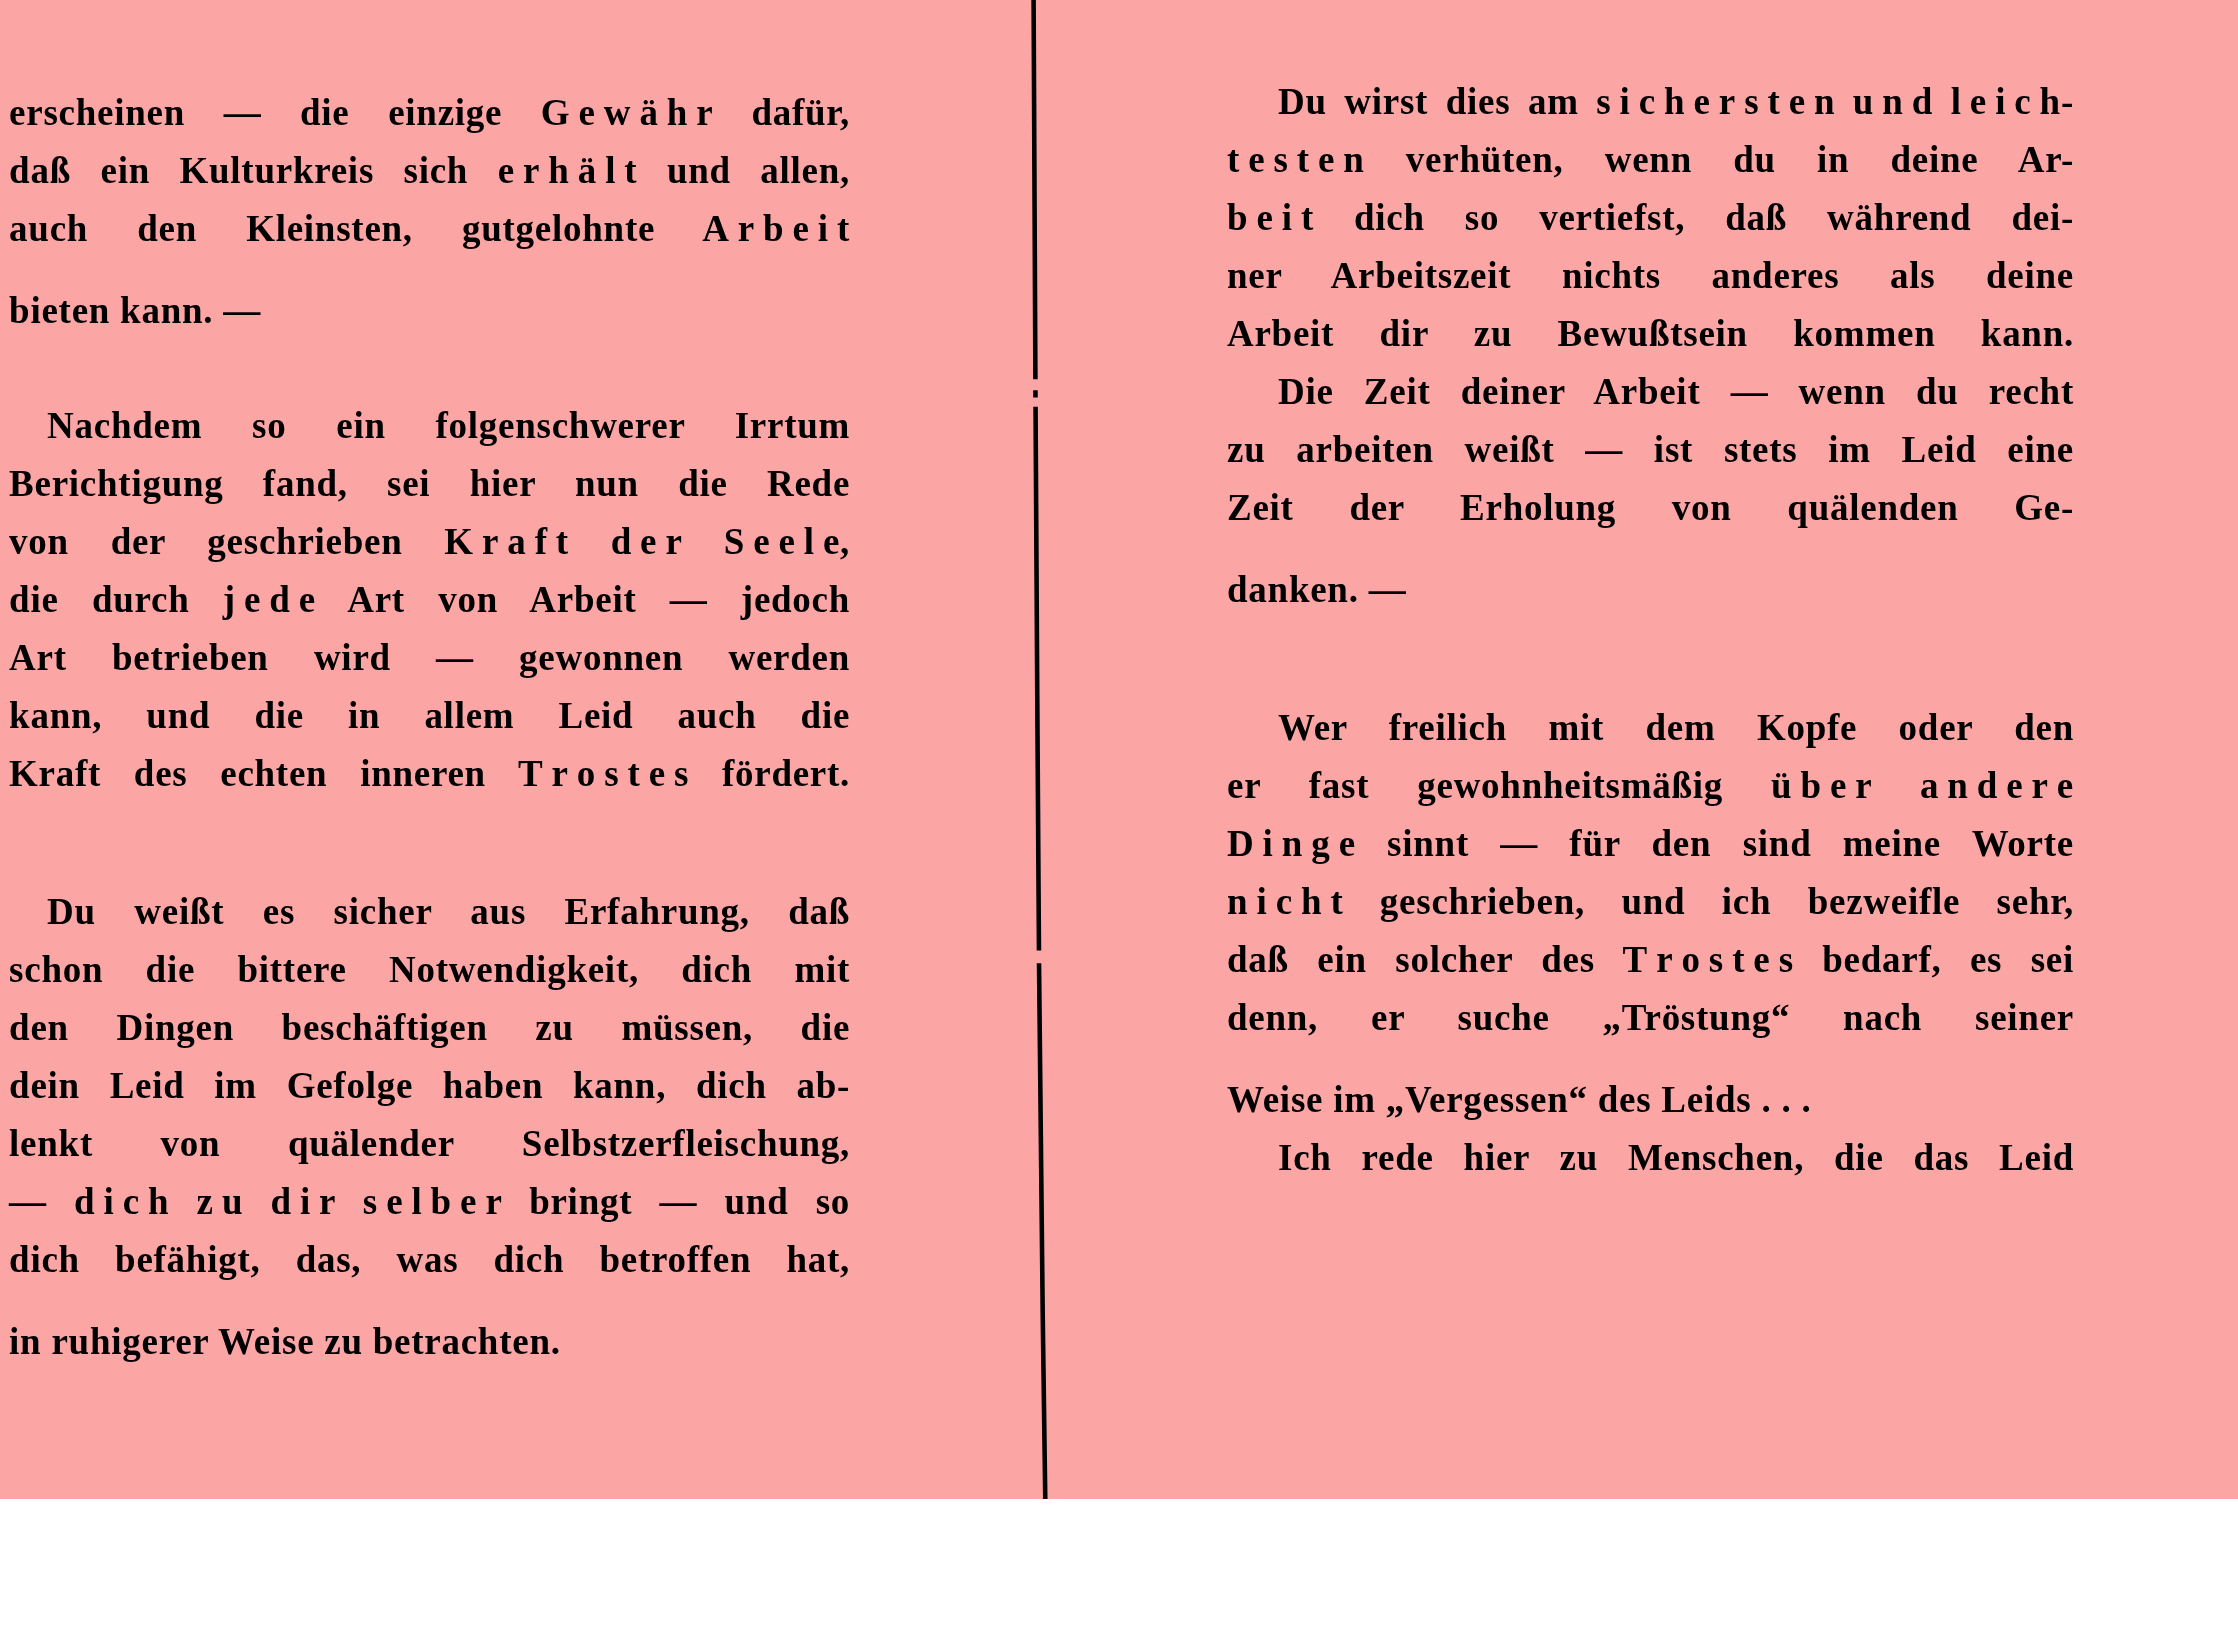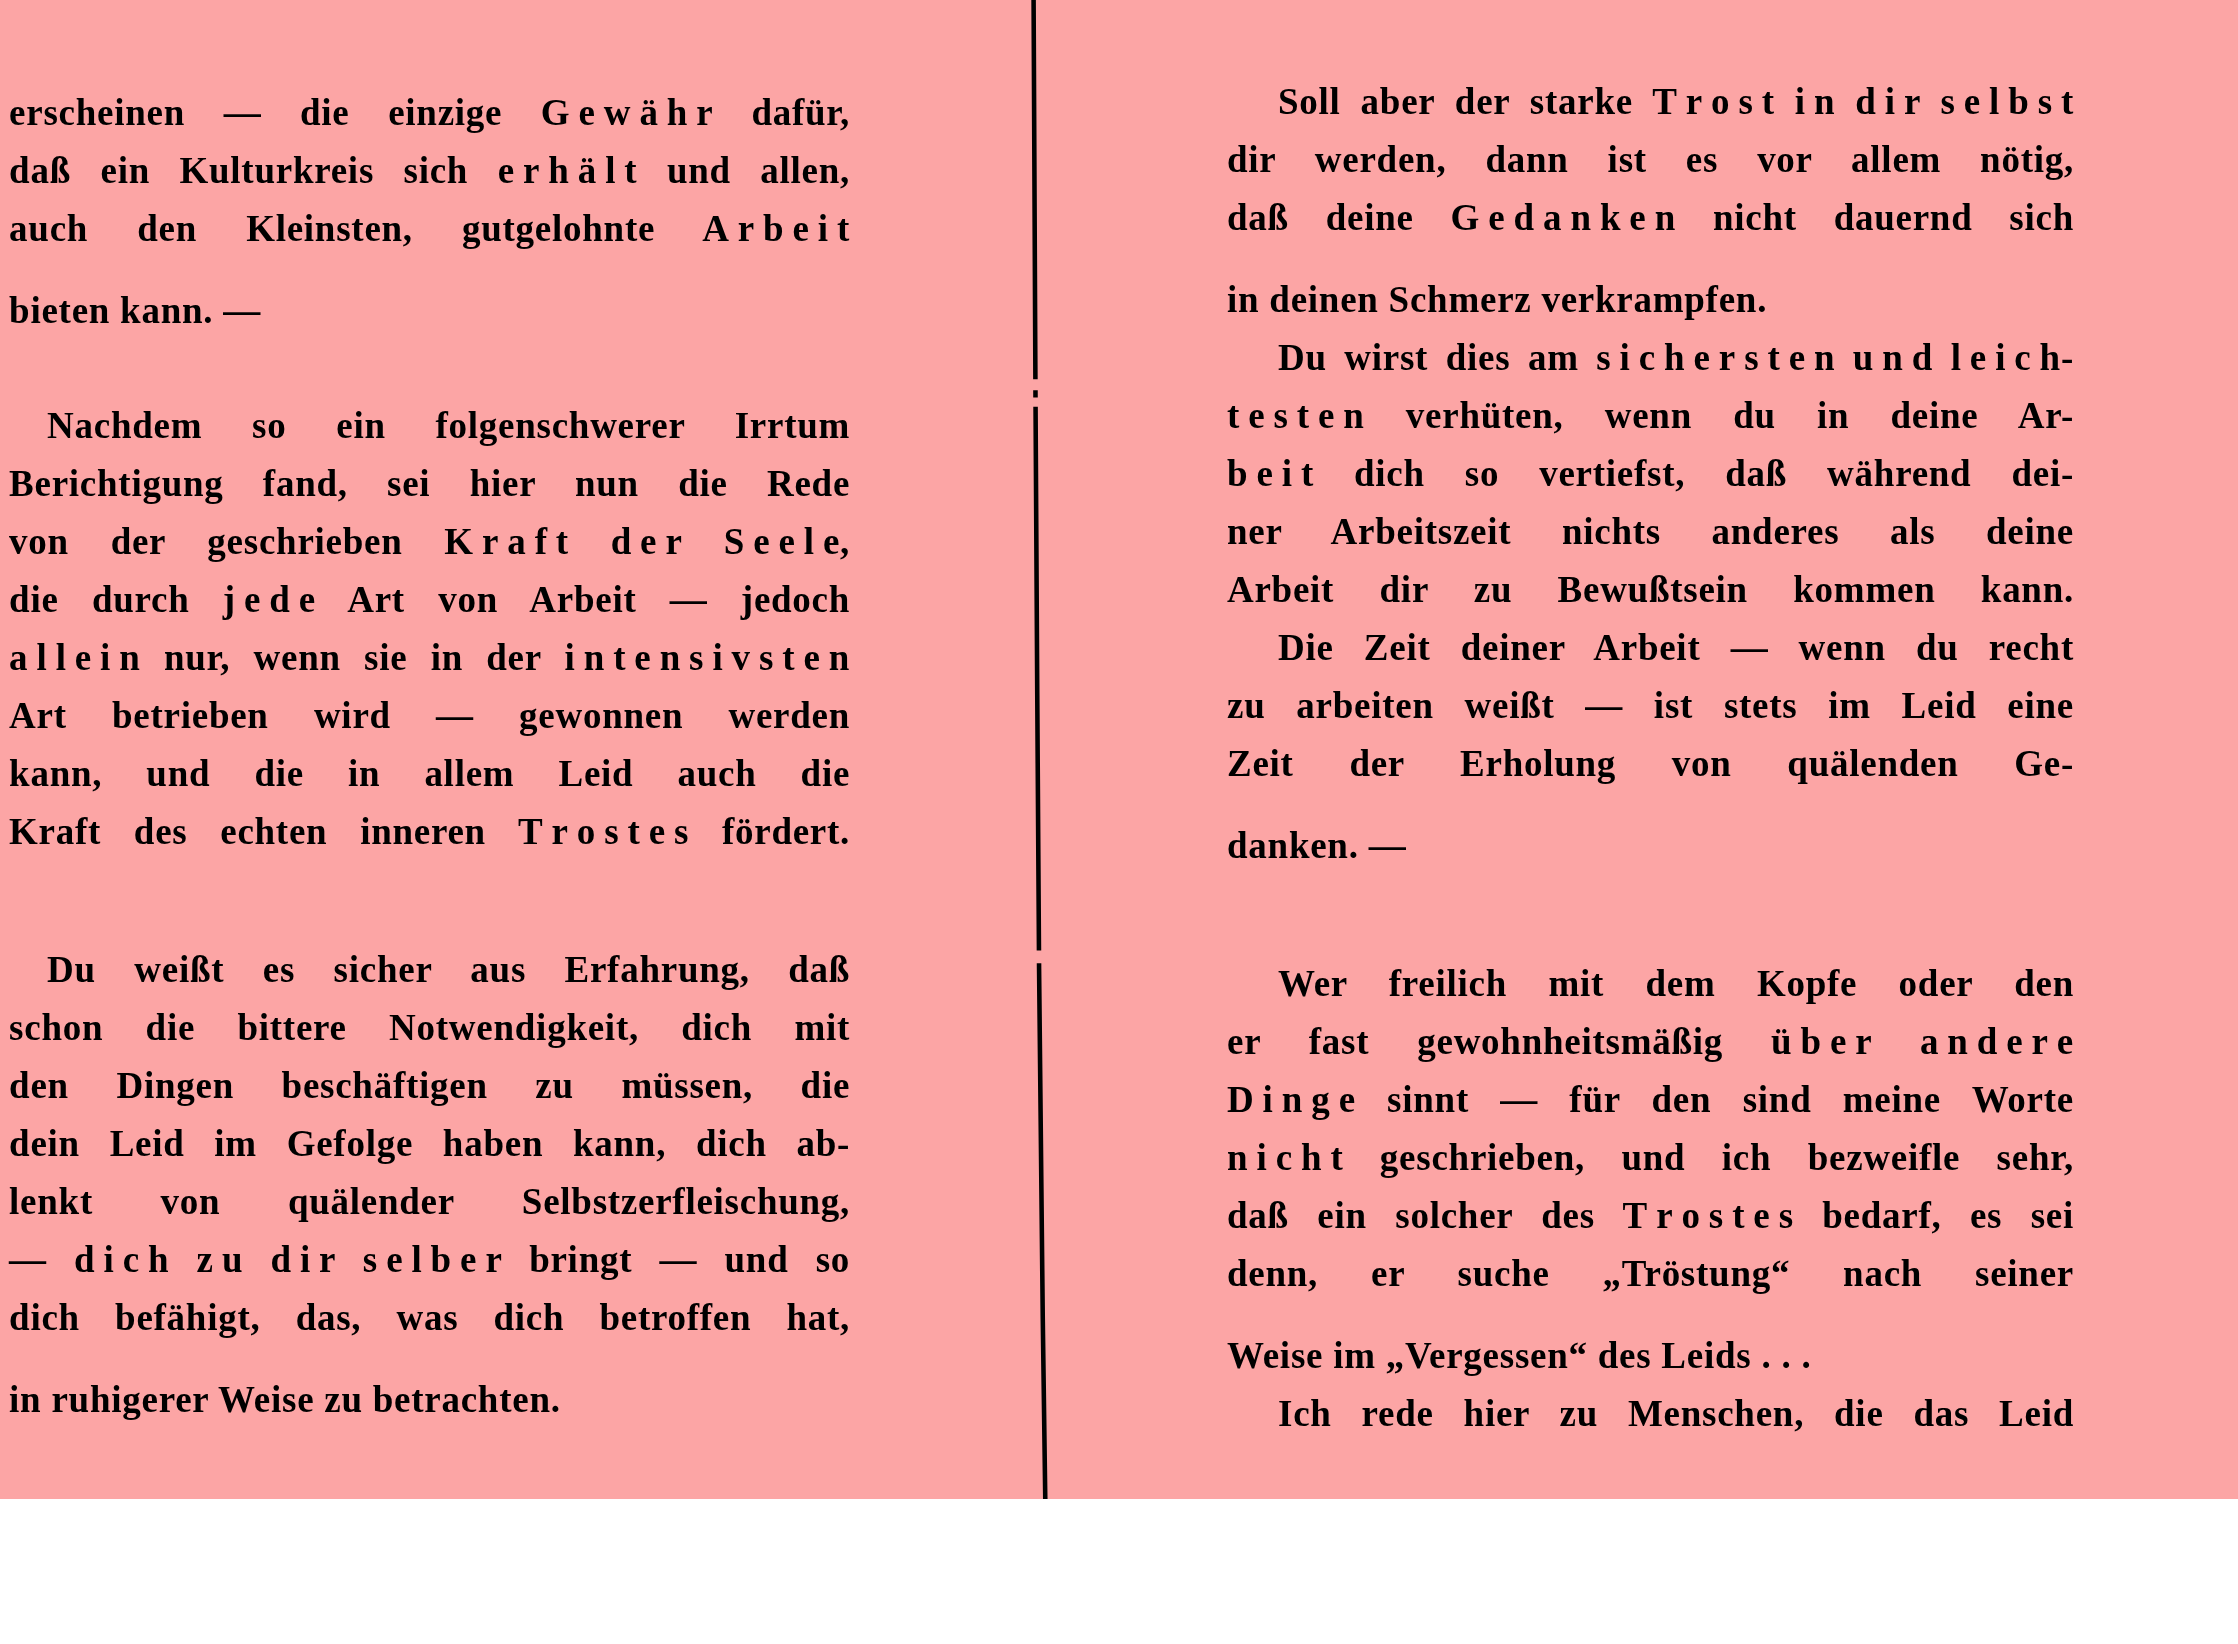--- a/index.html
+++ b/index.html
@@ -68,21 +68,20 @@
         <div class="line">erscheinen — die einzige G e w ä h r dafür,</div>
         <div class="line">daß ein Kulturkreis sich e r h ä l t und allen,</div>
         <div class="line">auch den Kleinsten, gutgelohnte A r b e i t</div>
         <div class="line last">bieten kann. —</div>
       </div>
       <div class="para" style="margin-top: 57px;">
         <div class="line indent">Nachdem so ein folgenschwerer Irrtum</div>
         <div class="line">Berichtigung fand, sei hier nun die Rede</div>
         <div class="line">von der geschrieben K r a f t d e r S e e l e,</div>
         <div class="line">die durch j e d e Art von Arbeit — jedoch</div>
-        <div class="line">a l l e i n nur, wenn sie in der i n t e n s i v s t e n</div>
         <div class="line">Art betrieben wird — gewonnen werden</div>
         <div class="line">kann, und die in allem Leid auch die</div>
         <div class="line">Kraft des echten inneren T r o s t e s fördert.</div>
       </div>
       <div class="para" style="margin-top: 80px;">
         <div class="line indent">Du weißt es sicher aus Erfahrung, daß</div>
         <div class="line">schon die bittere Notwendigkeit, dich mit</div>
         <div class="line">den Dingen beschäftigen zu müssen, die</div>
         <div class="line">dein Leid im Gefolge haben kann, dich ab-</div>
         <div class="line">lenkt von quälender Selbstzerfleischung,</div>
@@ -90,26 +89,20 @@
         <div class="line">dich befähigt, das, was dich betroffen hat,</div>
         <div class="line last">in ruhigerer Weise zu betrachten.</div>
       </div>
     </div>
 
   <svg class="gutter-svg" viewBox="0 0 2450 1800" xmlns="http://www.w3.org/2000/svg" aria-hidden="true">
     <path d="M 1131 0 L 1133 420 L 1135 760 L 1137 1060 L 1141 1440 L 1146 1800" fill="none" stroke="#000000" stroke-width="5" stroke-dasharray="415 12 8 10 595 14 740"></path>
   </svg>
 
   <div class="page-text right">
-      <div class="para">
-        <div class="line indent">Soll aber der starke T r o s t i n d i r s e l b s t</div>
-        <div class="line">dir werden, dann ist es vor allem nötig,</div>
-        <div class="line">daß deine G e d a n k e n nicht dauernd sich</div>
-        <div class="line last">in deinen Schmerz verkrampfen.</div>
-      </div>
       <div class="para">
         <div class="line indent">Du wirst dies am s i c h e r s t e n u n d l e i c h-</div>
         <div class="line">t e s t e n verhüten, wenn du in deine Ar-</div>
         <div class="line">b e i t dich so vertiefst, daß während dei-</div>
         <div class="line">ner Arbeitszeit nichts anderes als deine</div>
         <div class="line">Arbeit dir zu Bewußtsein kommen kann.</div>
       </div>
       <div class="para">
         <div class="line indent">Die Zeit deiner Arbeit — wenn du recht</div>
         <div class="line">zu arbeiten weißt — ist stets im Leid eine</div>

